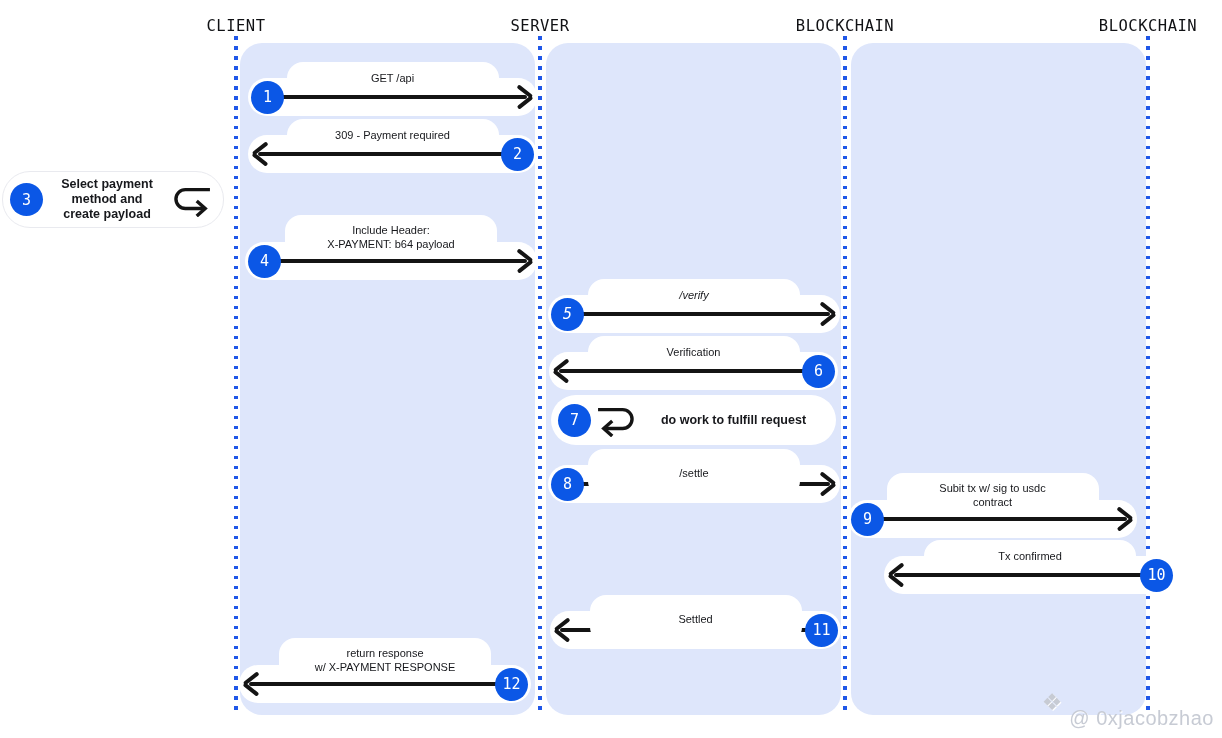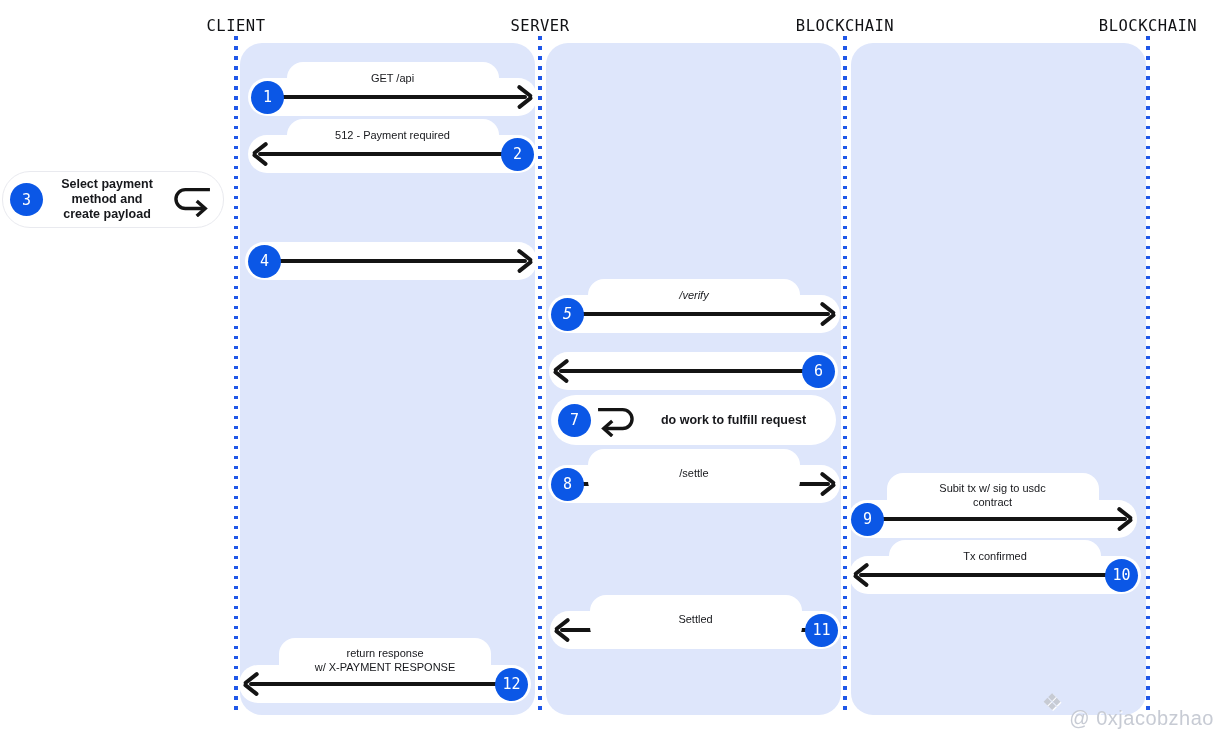--- a/index.html
+++ b/index.html
@@ -149,46 +149,53 @@
         <div>GET /api</div>
       </div>
       <div class="pill" style="top: 16px;">
         <div class="badge at-left">1</div>
         <div class="shaft dir-right"></div>
         <div class="head dir-right"></div>
       </div>
     </div>
     <div class="msg" style="left: 248px; top: 119px; width: 289px; height: 54px;">
       <div class="bubble" style="height: 32px;">
-        <div>512 - Payment required</div>
+        <div>309 - Payment required</div>
       </div>
       <div class="pill" style="top: 16px;">
         <div class="badge at-right">2</div>
         <div class="shaft dir-left"></div>
         <div class="head dir-left"></div>
       </div>
     </div>
     <div class="msg" style="left: 245px; top: 215px; width: 292px; height: 65px;">
+      <div class="bubble" style="height: 44px;">
+        <div>Include Header:</div>
+        <div>X-PAYMENT: b64 payload</div>
+      </div>
       <div class="pill" style="top: 27px;">
         <div class="badge at-left">4</div>
         <div class="shaft dir-right"></div>
         <div class="head dir-right"></div>
       </div>
     </div>
     <div class="msg" style="left: 548px; top: 279px; width: 292px; height: 54px; font-style: italic;">
       <div class="bubble" style="height: 32px;">
         <div>/verify</div>
       </div>
       <div class="pill" style="top: 16px;">
         <div class="badge at-left">5</div>
         <div class="shaft dir-right"></div>
         <div class="head dir-right"></div>
       </div>
     </div>
     <div class="msg" style="left: 549px; top: 336px; width: 289px; height: 54px;">
+      <div class="bubble" style="height: 32px;">
+        <div>Verification</div>
+      </div>
       <div class="pill" style="top: 16px;">
         <div class="badge at-right">6</div>
         <div class="shaft dir-left"></div>
         <div class="head dir-left"></div>
       </div>
     </div>
     <div class="msg" style="left: 548px; top: 449px; width: 292px; height: 54px;">
       <div class="bubble" style="height: 48px;">
         <div>/settle</div>
       </div>
@@ -202,21 +209,21 @@
       <div class="bubble" style="height: 44px;">
         <div>Subit tx w/ sig to usdc</div>
         <div>contract</div>
       </div>
       <div class="pill" style="top: 27px;">
         <div class="badge at-left">9</div>
         <div class="shaft dir-right"></div>
         <div class="head dir-right"></div>
       </div>
     </div>
-    <div class="msg" style="left: 849px; top: 540px; width: 292px; height: 54px; text-decoration: underline;">
+    <div class="msg" style="left: 884px; top: 540px; width: 292px; height: 54px; text-decoration: underline;">
       <div class="bubble" style="height: 32px;">
         <div>Tx confirmed</div>
       </div>
       <div class="pill" style="top: 16px;">
         <div class="badge at-right">10</div>
         <div class="shaft dir-left"></div>
         <div class="head dir-left"></div>
       </div>
     </div>
     <div class="msg" style="left: 550px; top: 595px; width: 291px; height: 54px;">

